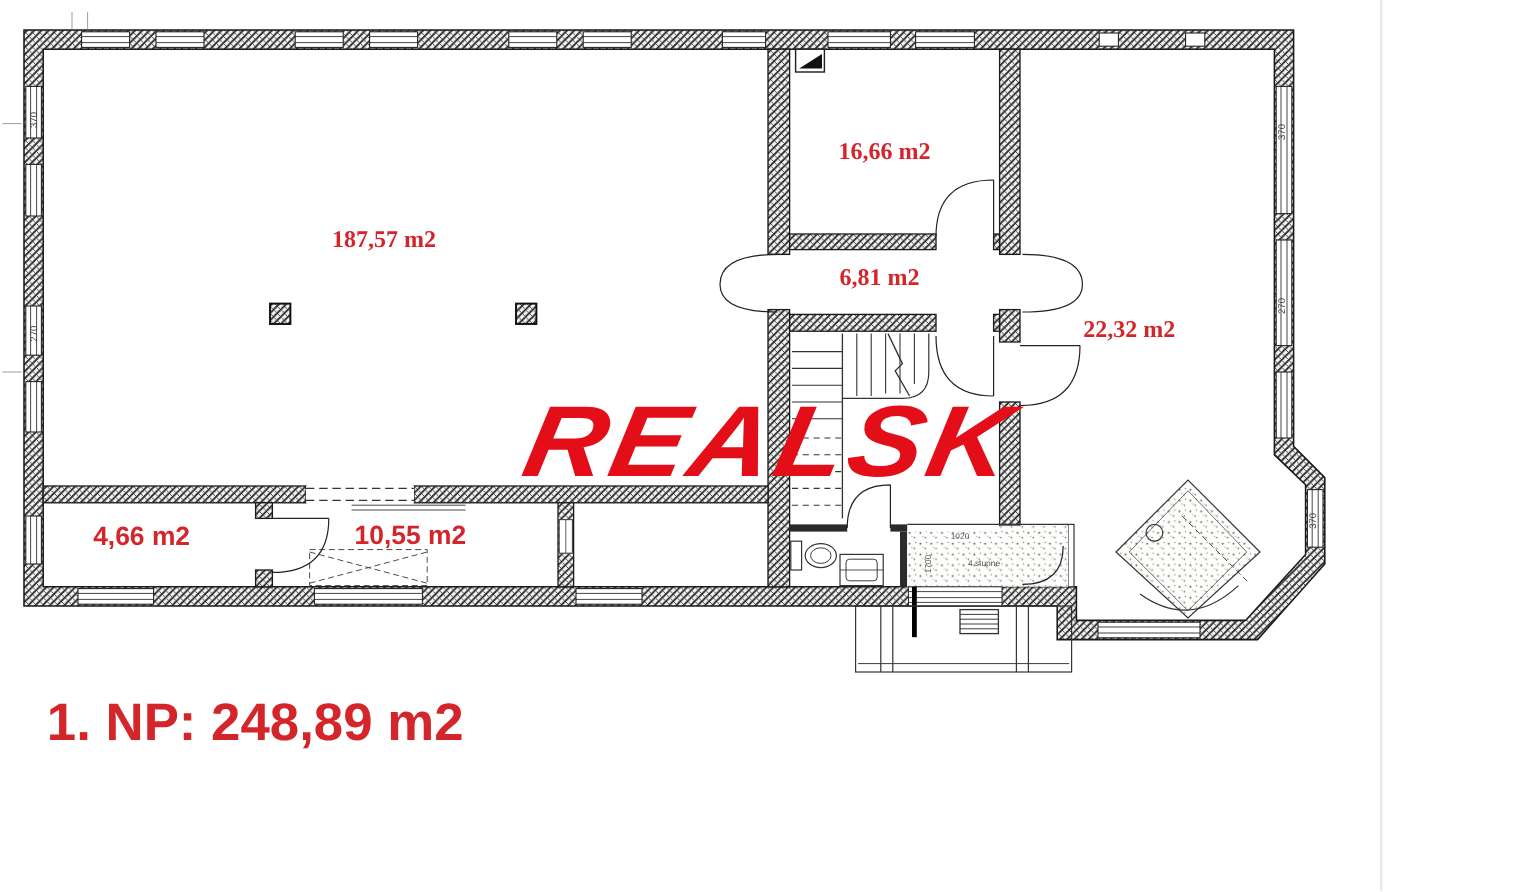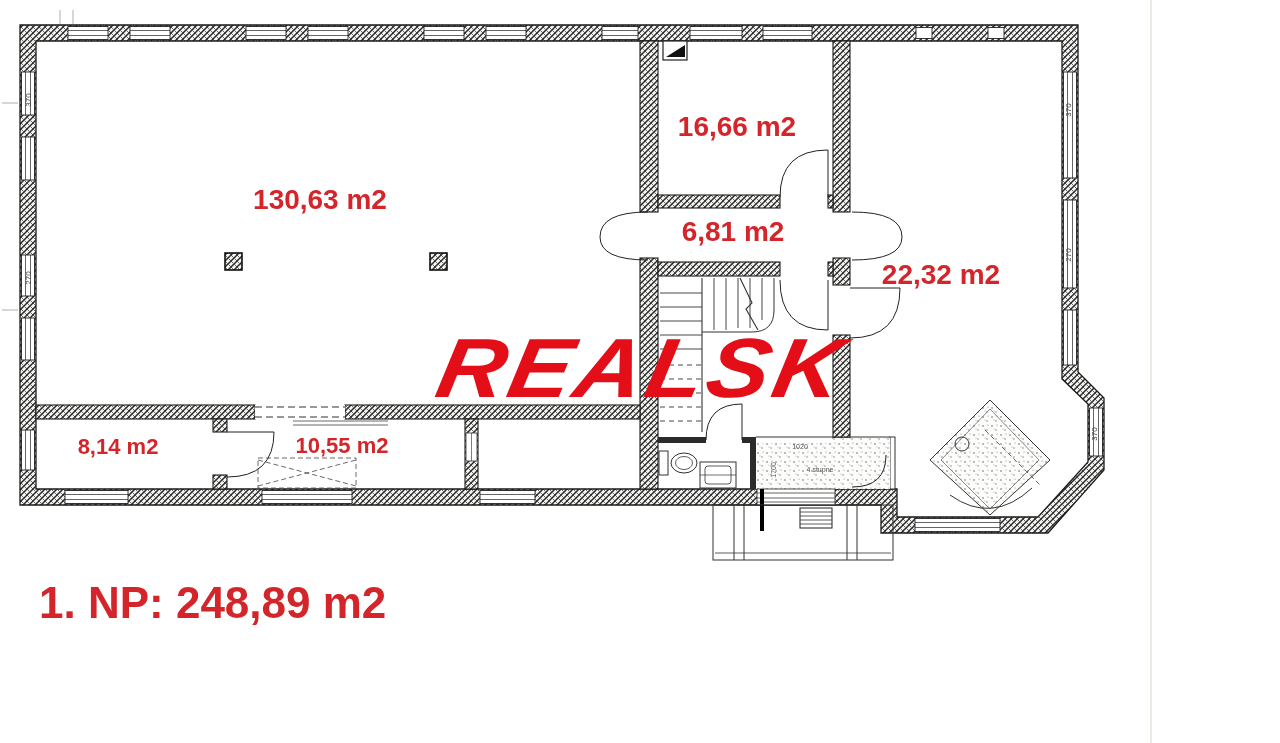--- a/index.html
+++ b/index.html
@@ -1,21 +1,21 @@
 <!DOCTYPE html>
 <html><head>
 <meta charset="utf-8">
 <style>
   html,body{margin:0;padding:0;background:#fff;}
   #stage{position:relative;width:1280px;height:743px;background:#ffffff;overflow:hidden;
          font-family:"Liberation Sans",sans-serif;}
   svg{position:absolute;left:0;top:0;}
   .room-label{position:absolute;transform:translate(-50%,-50%);color:#d4252b;font-weight:bold;
               white-space:nowrap;letter-spacing:0px;}
-  .lbl-24{font-size:28px;}
+  .lbl-24{font-size:20px;font-family:Liberation Serif, serif;}
   .lbl-22{font-size:22px;}
   .floor-title{position:absolute;left:39px;top:578px;color:#d4252b;font-weight:bold;font-size:44px;
                white-space:nowrap;}
   .watermark{position:absolute;left:642px;top:368px;
              transform:translate(-50%,-50%) skewX(-11deg) scaleX(1.12);
              font-size:84px;font-style:italic;font-weight:bold;letter-spacing:3px;color:#e30e18;
              white-space:nowrap;}
   .dim{font-size:8px;fill:#444;font-family:"Liberation Sans",sans-serif;}
   .dim-s{font-size:7px;fill:#555;font-family:"Liberation Sans",sans-serif;}
 </style>
@@ -232,24 +232,24 @@
     <text class="dim" x="31" y="278" transform="rotate(-90 31 278)" text-anchor="middle">270</text>
     <text class="dim" x="1071" y="110" transform="rotate(-90 1071 110)" text-anchor="middle">370</text>
     <text class="dim" x="1071" y="255" transform="rotate(-90 1071 255)" text-anchor="middle">270</text>
     <text class="dim" x="1097" y="434" transform="rotate(-90 1097 434)" text-anchor="middle">370</text>
     <text class="dim-s" x="800" y="449" text-anchor="middle">1020</text>
     <text class="dim-s" x="776" y="470" transform="rotate(-90 776 470)" text-anchor="middle">1700</text>
     <text class="dim-s" x="820" y="472" text-anchor="middle">4 stupne</text>
   </g>
 </svg>
 
-<div class="room-label lbl-24" style="left:320px;top:200px;">130,63 m2</div>
+<div class="room-label lbl-24" style="left:320px;top:200px;">187,57 m2</div>
 <div class="room-label lbl-24" style="left:737px;top:127px;">16,66 m2</div>
 <div class="room-label lbl-24" style="left:733px;top:232px;">6,81 m2</div>
 <div class="room-label lbl-24" style="left:941px;top:275px;">22,32 m2</div>
-<div class="room-label lbl-22" style="left:118px;top:447px;">8,14 m2</div>
+<div class="room-label lbl-22" style="left:118px;top:447px;">4,66 m2</div>
 <div class="room-label lbl-22" style="left:342px;top:446px;text-align:center;">10,55 m2</div>
 
 <div class="watermark">REALSK</div>
 
 <div class="floor-title">1. NP: 248,89 m2</div>
 
 </div>
 
 </body></html>

